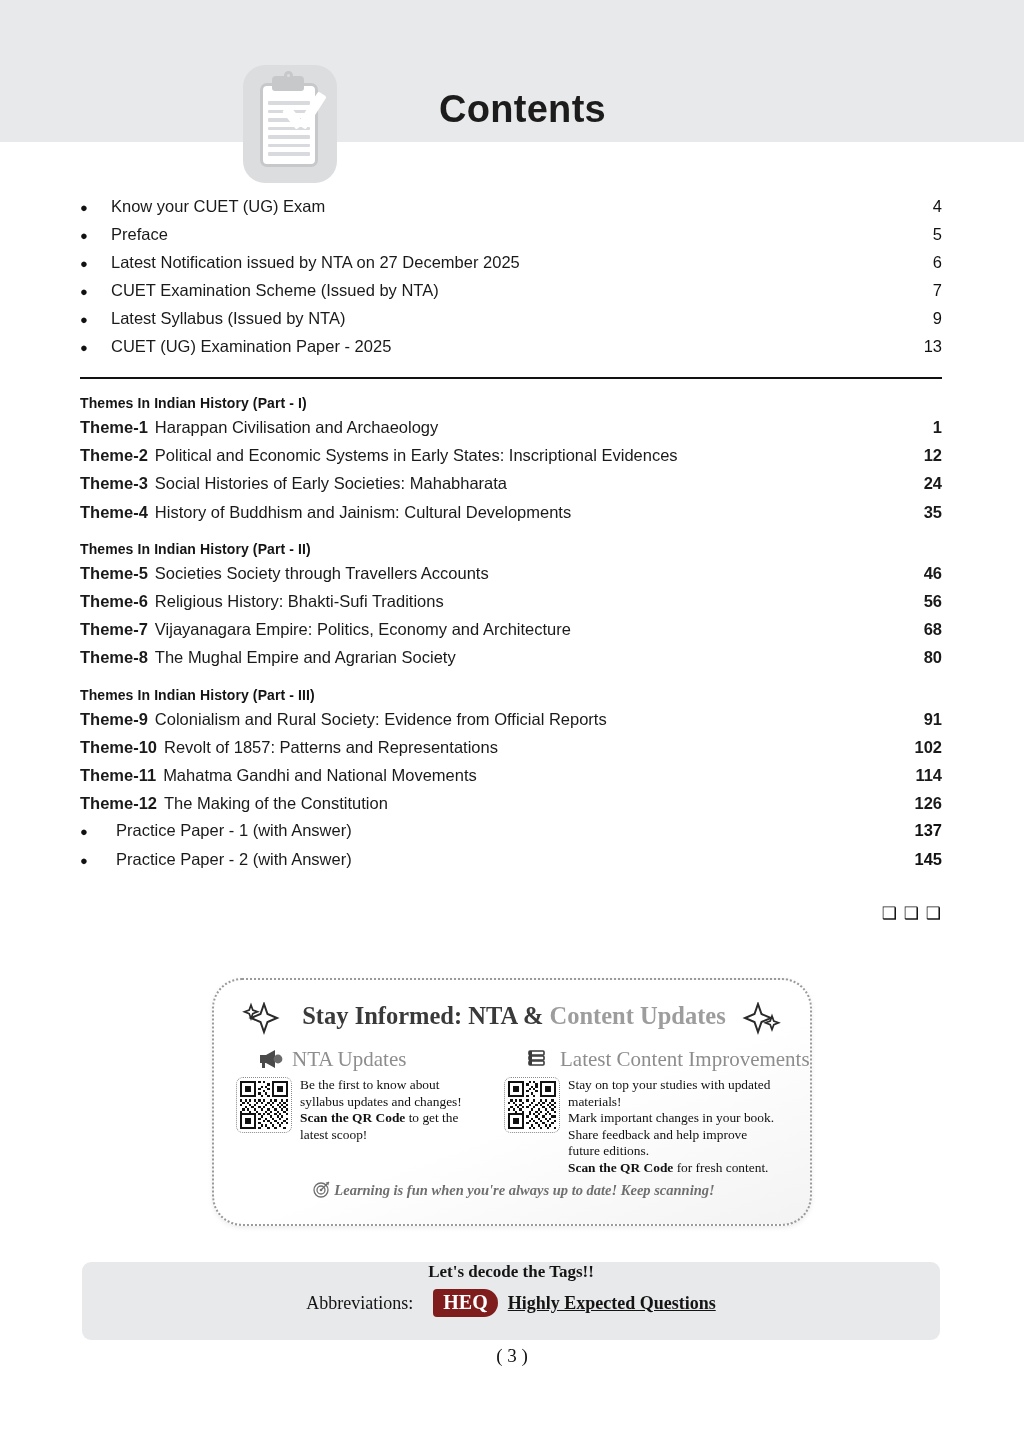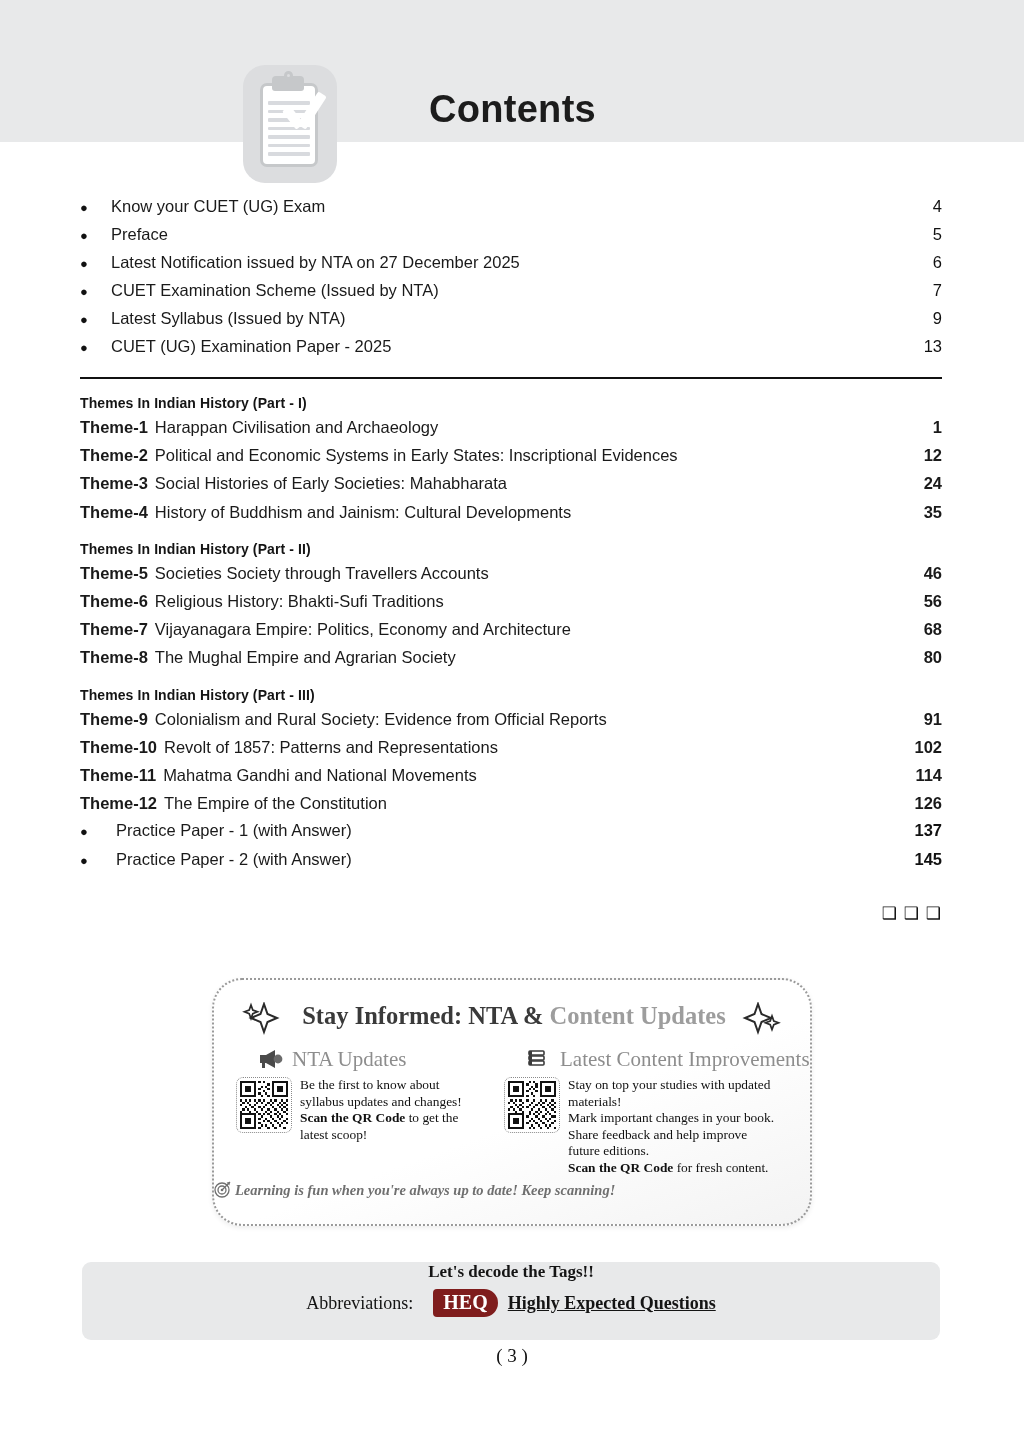--- a/index.html
+++ b/index.html
@@ -94,21 +94,21 @@
     transform: rotate(-38deg);
   }
   .clip-check:after {
     width: 10px; height: 39px;
     left: 24px; top: 0px;
     transform: rotate(33deg);
   }
 
   .page-title {
     position: absolute;
-    left: 380px;
+    left: 390px;
     top: 88px;
     width: 265px;
     text-align: center;
     font-size: 38px;
     font-weight: bold;
     letter-spacing: 0.3px;
     color: #1c1c1c;
   }
 
   
@@ -284,20 +284,21 @@
     line-height: 1.24;
     color: #101010;
   }
   .col-text b { font-weight: bold; }
 
   .promo-foot {
     position: absolute;
     left: 0;
     bottom: 22px;
     width: 600px;
+    text-align: center;
     font-size: 14.5px;
     font-style: italic;
     font-weight: bold;
     color: #6f6f6f;
     white-space: nowrap;
   }
   .promo-foot .tgt {
     display: inline-block;
     vertical-align: -3px;
     margin-right: 3px;
@@ -473,21 +474,21 @@
     <span class="tlab">Revolt of 1857: Patterns and Representations</span>
     <span class="pnum">102</span>
   </div>
   <div class="theme-row">
     <span class="tno">Theme-11</span>
     <span class="tlab">Mahatma Gandhi and National Movements</span>
     <span class="pnum">114</span>
   </div>
   <div class="theme-row">
     <span class="tno">Theme-12</span>
-    <span class="tlab">The Empire of the Constitution</span>
+    <span class="tlab">The Making of the Constitution</span>
     <span class="pnum">126</span>
   </div>
 
   <div class="row" style="height:29px">
     <span class="bullet bullet-wide">●</span>
     <span class="label">Practice Paper - 1 (with Answer)</span>
     <span class="pnum b">137</span>
   </div>
   <div class="row" style="height:29px">
     <span class="bullet bullet-wide">●</span>

